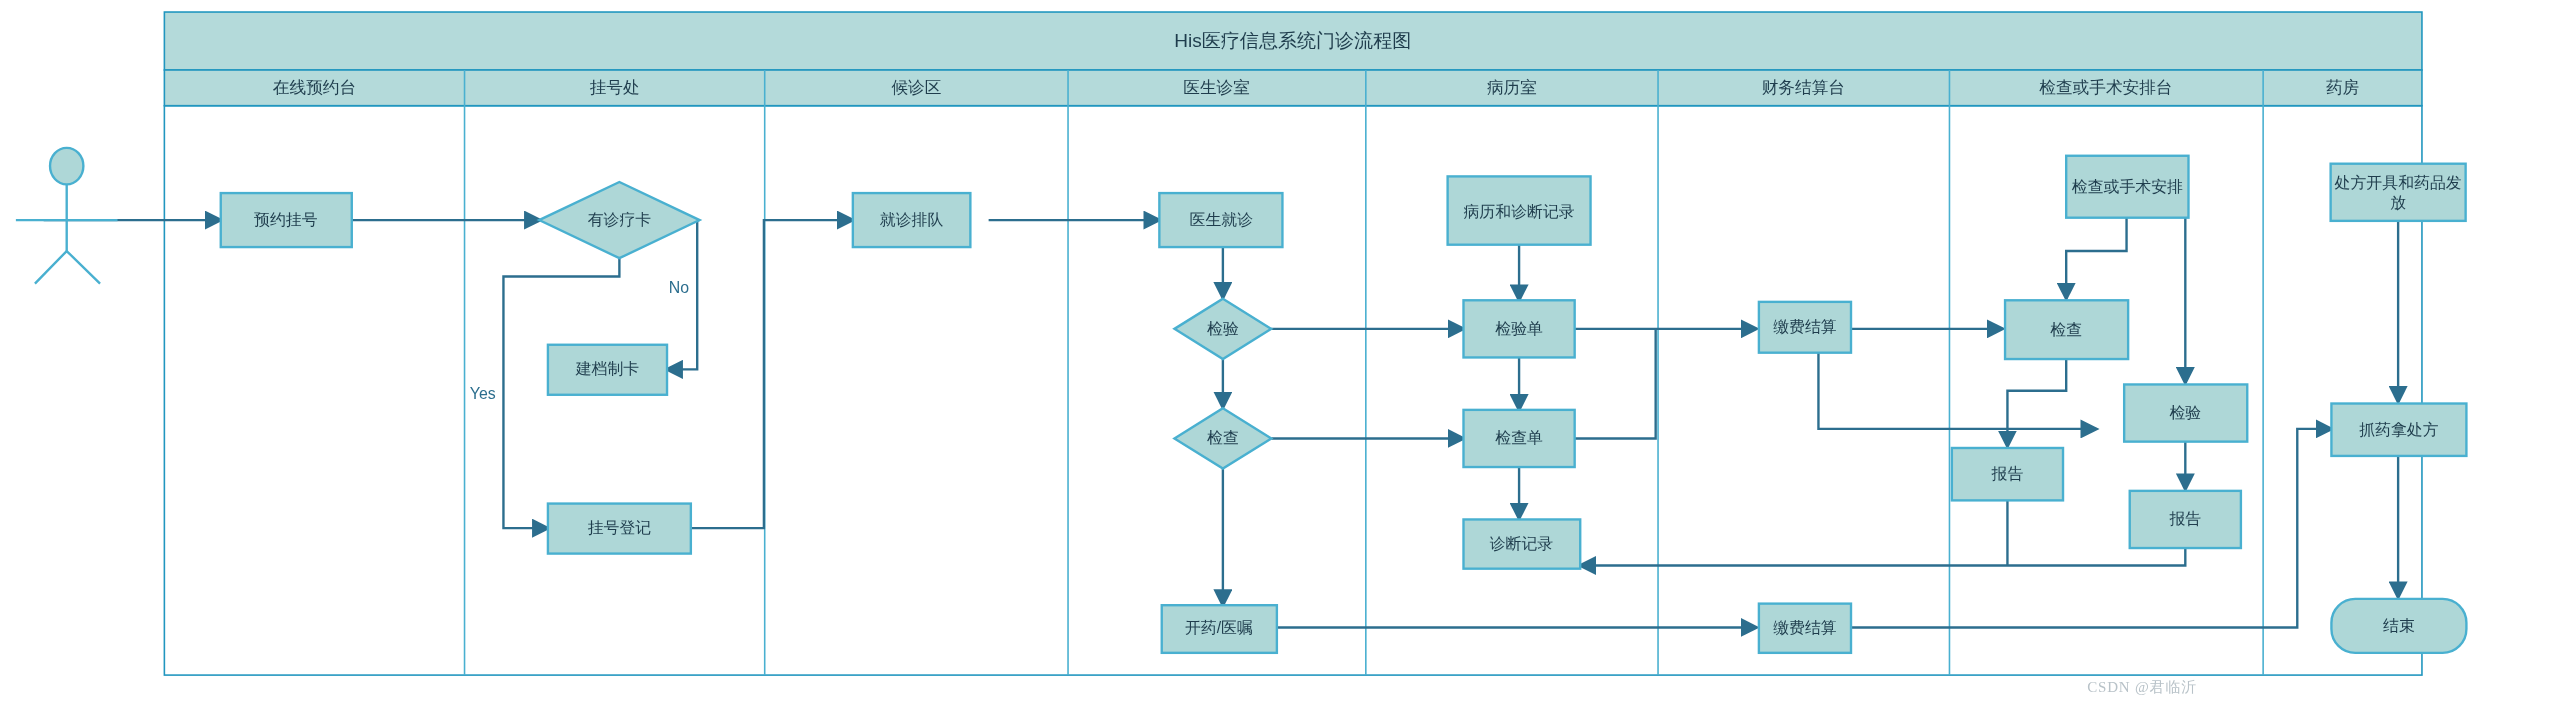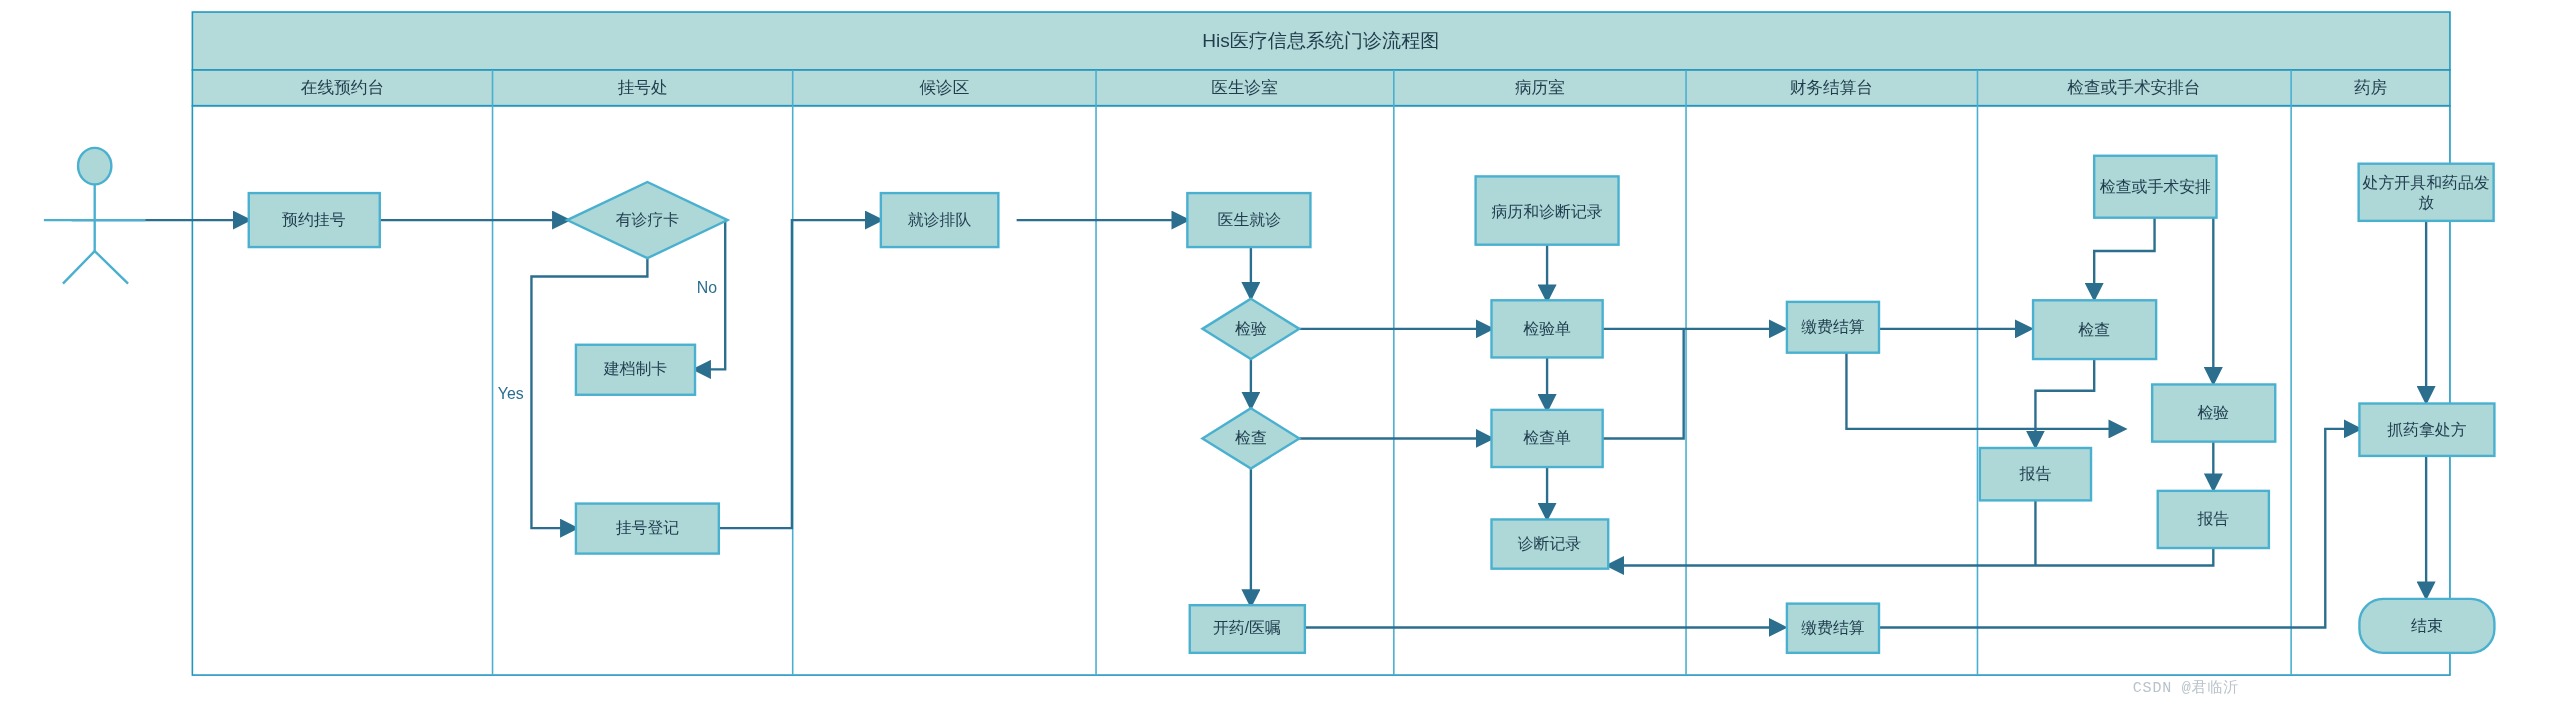--- a/index.html
+++ b/index.html
@@ -11,21 +11,20 @@
     width: 2576px;
     height: 703px;
     font-family: "Liberation Sans", "DejaVu Sans", sans-serif;
     overflow: hidden;
   }
   #stage {
     position: relative;
     width: 2224px;
     height: 703px;
     background: #ffffff;
-    margin-left: 28px;
   }
   svg#flow {
     position: absolute;
     top: 0;
     left: 0;
     width: 2576px;
     height: 703px;
   }
   .lane-header-fill { fill: #b4dada; }
   .title-fill { fill: #b4dada; }
@@ -59,25 +58,25 @@
   text {
     font-family: "Liberation Sans", "DejaVu Sans", sans-serif;
     fill: #1f3d4d;
   }
   .t-title { font-size: 24px; text-anchor: middle; dominant-baseline: middle; }
   .t-lane  { font-size: 21px; text-anchor: middle; dominant-baseline: middle; }
   .t-node  { font-size: 20px; text-anchor: middle; dominant-baseline: middle; }
   .t-edge  { font-size: 20px; text-anchor: middle; dominant-baseline: middle; fill: #2c6e8e; }
   .watermark {
     position: absolute;
-    right: 13px;
+    right: 27px;
     bottom: 6.4px;
     font-size: 15px;
     color: #b8c2c8;
-    font-family: Liberation Mono, monospace;
+    font-family: Liberation Serif, serif;
     letter-spacing: 0.8px;
     white-space: nowrap;
   }
 </style>
 </head>
 <body>
 
 <div id="stage">
 
   <svg id="flow" viewBox="0 0 3244 885">

